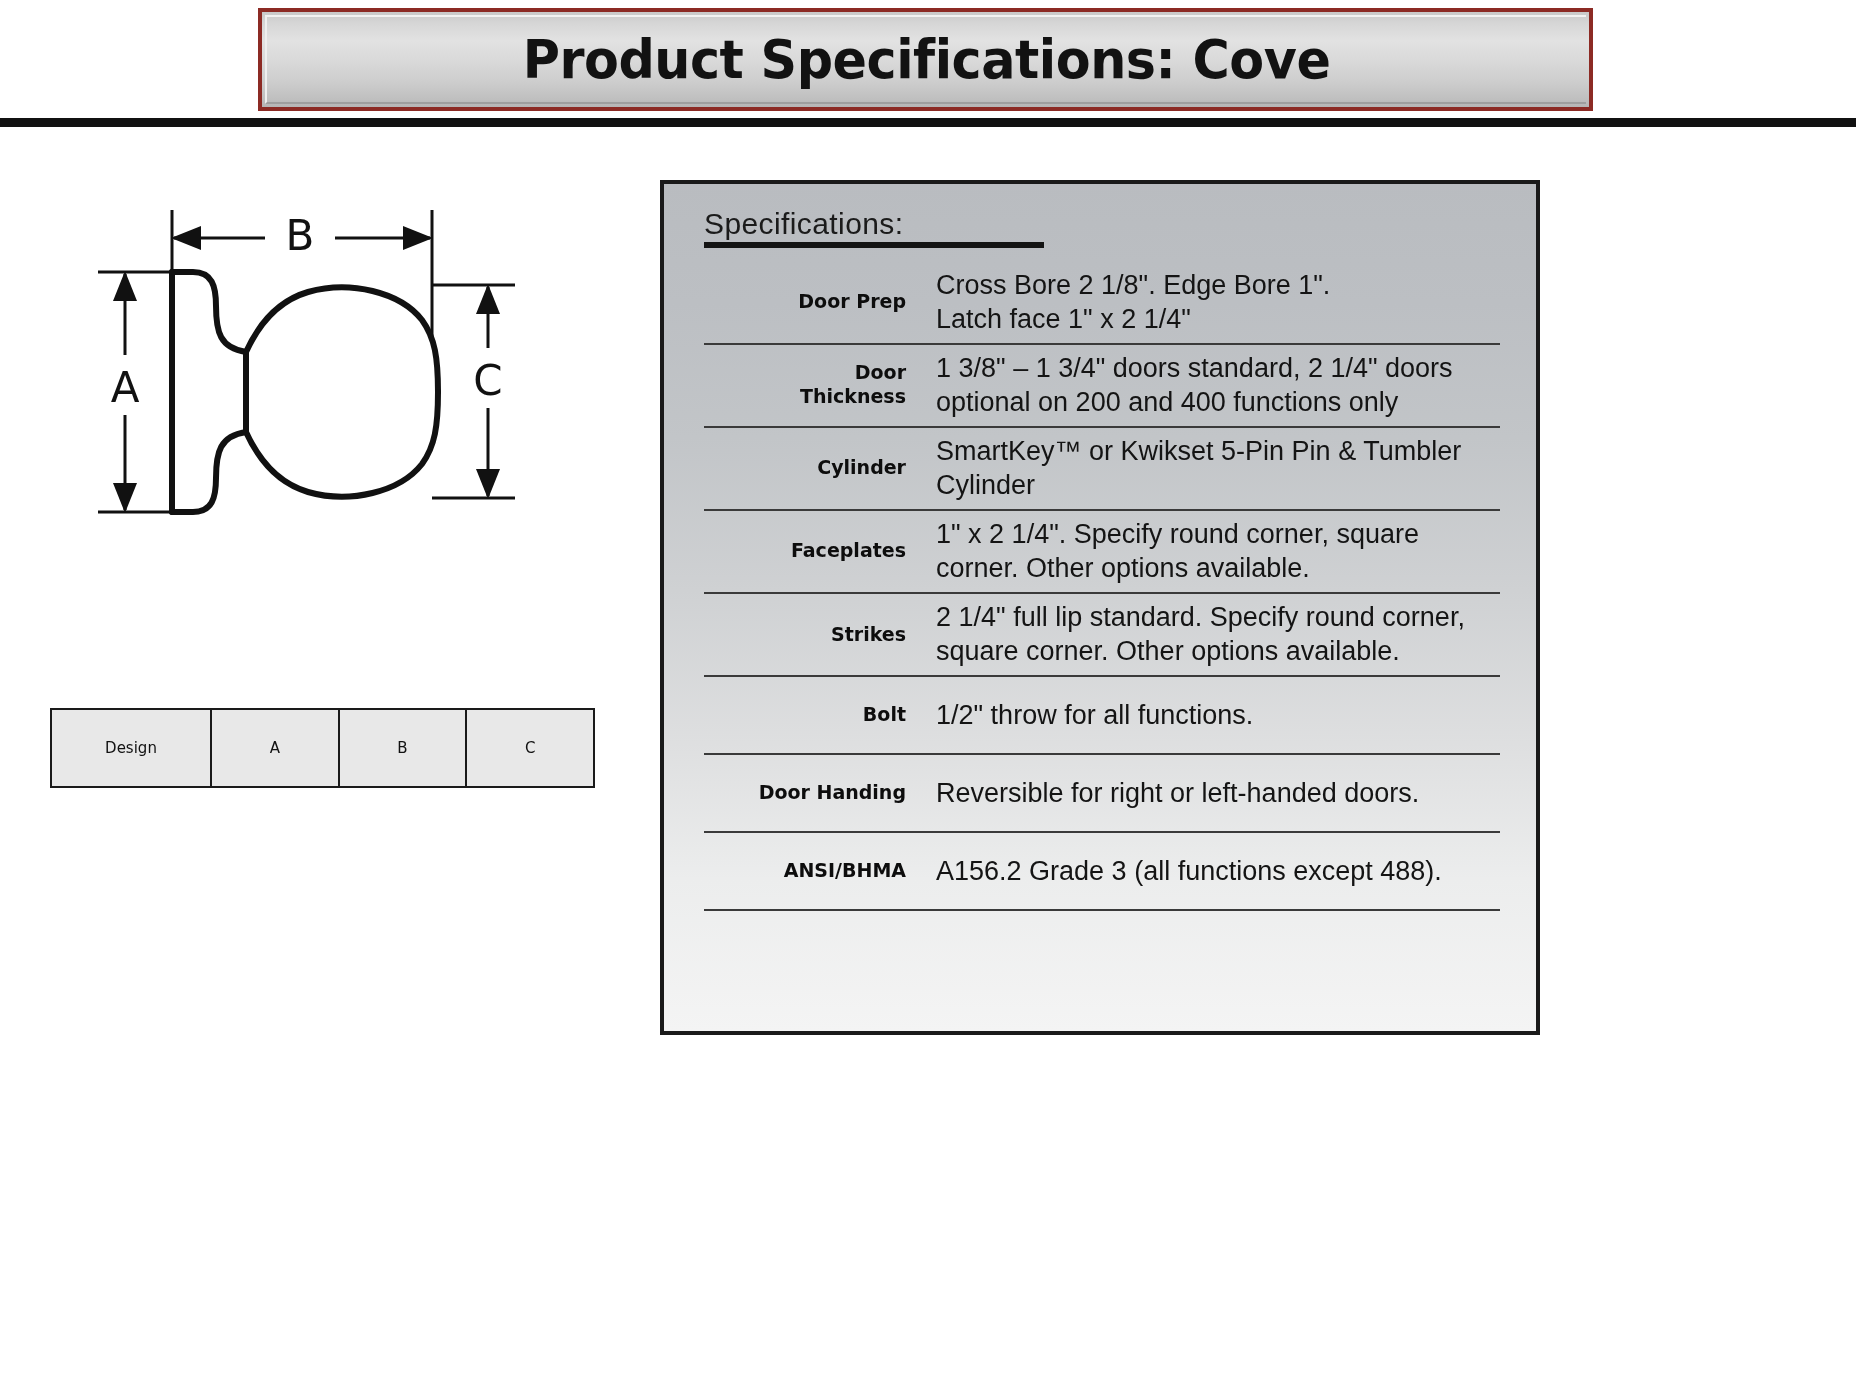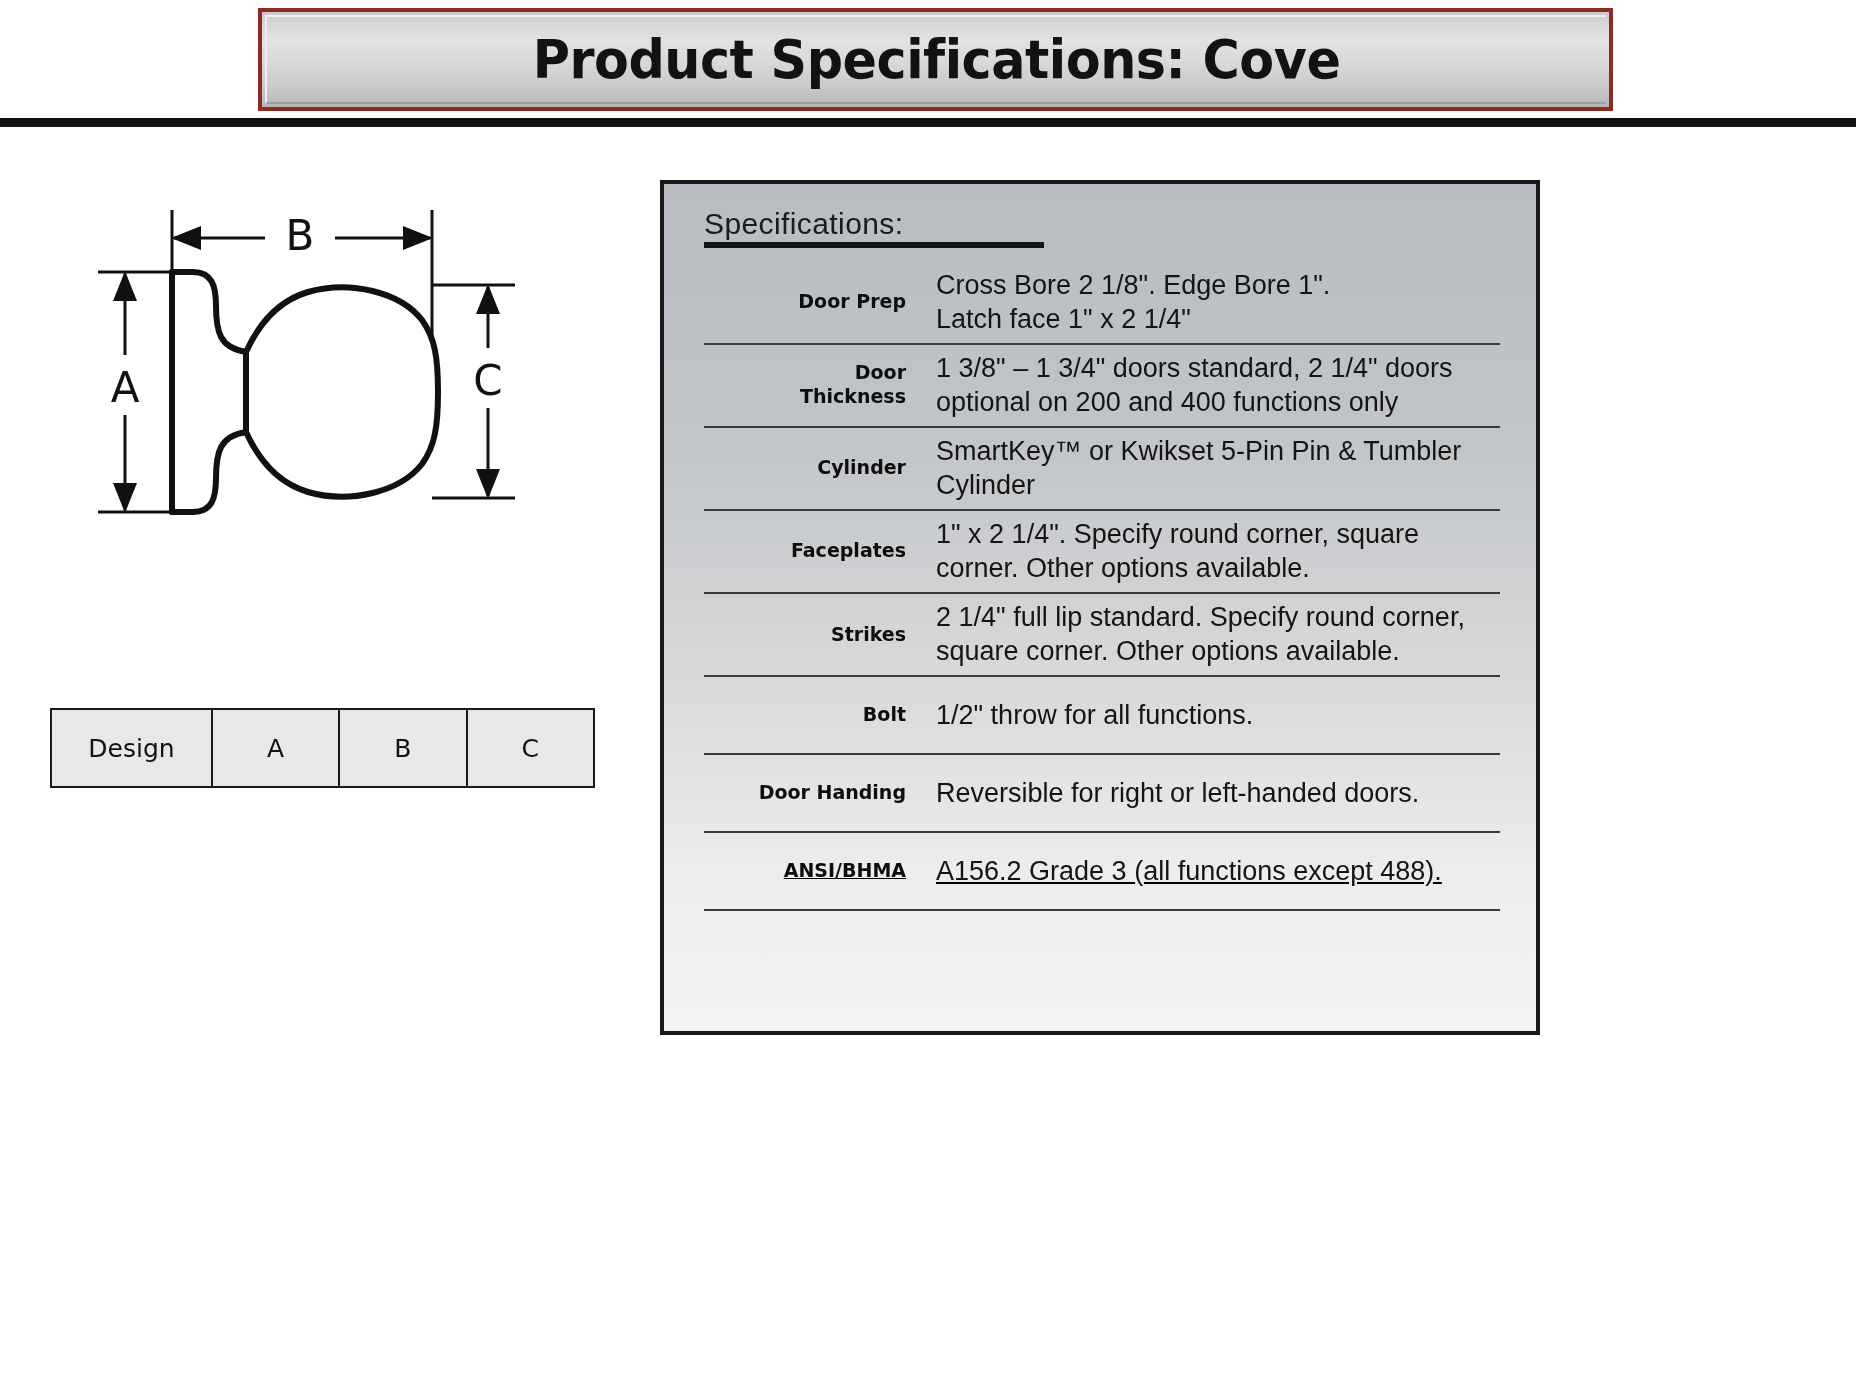--- a/index.html
+++ b/index.html
@@ -15,21 +15,20 @@
     overflow: hidden;
   }
 
   
   #title-banner-wrap {
     position: absolute;
     left: 258px;
     top: 8px;
     width: 1335px;
     height: 103px;
-    padding-left: 20px;
   }
   #title-banner {
     position: absolute;
     inset: 0;
     border: 4px solid #8c2a24;
     background: linear-gradient(to bottom,
         #c9c9c9 0%, #d6d6d6 12%, #e2e2e2 30%,
         #d9d9d9 52%, #cdcdcd 74%, #bfbfbf 92%, #b5b5b5 100%);
     box-sizing: border-box;
   }
@@ -82,21 +81,21 @@
     border-collapse: collapse;
     background: #e8e8e8;
   }
   #design-table td {
     border: 2px solid #1a1a1a;
     background: #e8e8e8;
     text-align: center;
     vertical-align: middle;
     height: 74px;
     font-family: "DejaVu Sans", sans-serif;
-    font-size: 25px;
+    font-size: 15px;
     color: #111111;
   }
   #design-table td.col-design { width: 160px; }
   #design-table td.col-dim    { width: 128px; }
 
   
   #spec-panel {
     position: absolute;
     left: 660px;
     top: 180px;
@@ -128,21 +127,21 @@
     margin: 14px 36px 0 40px;
   }
   .spec-row {
     display: flex;
     align-items: center;
     border-bottom: 2px solid #3a3a3a;
     min-height: 78px;
     padding: 6px 0;
     box-sizing: border-box;
   }
-  .spec-row:last-child { border-bottom: 2px solid #3a3a3a; text-decoration: underline; }
+  .spec-row:last-child { border-bottom: 2px solid #3a3a3a; }
 
   .spec-label {
     flex: 0 0 232px;
     text-align: right;
     padding-right: 30px;
     box-sizing: border-box;
     font-family: "DejaVu Sans", sans-serif;
     font-weight: bold;
     font-size: 19px;
     color: #0d0d0d;

